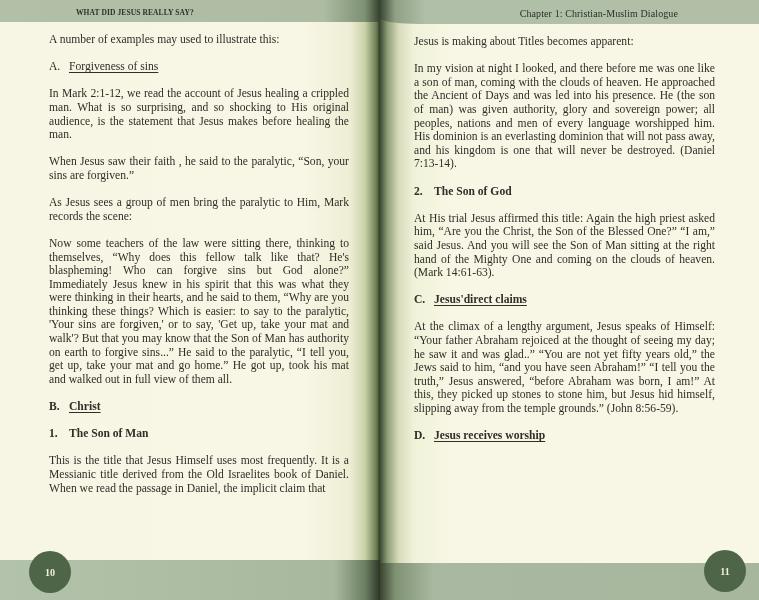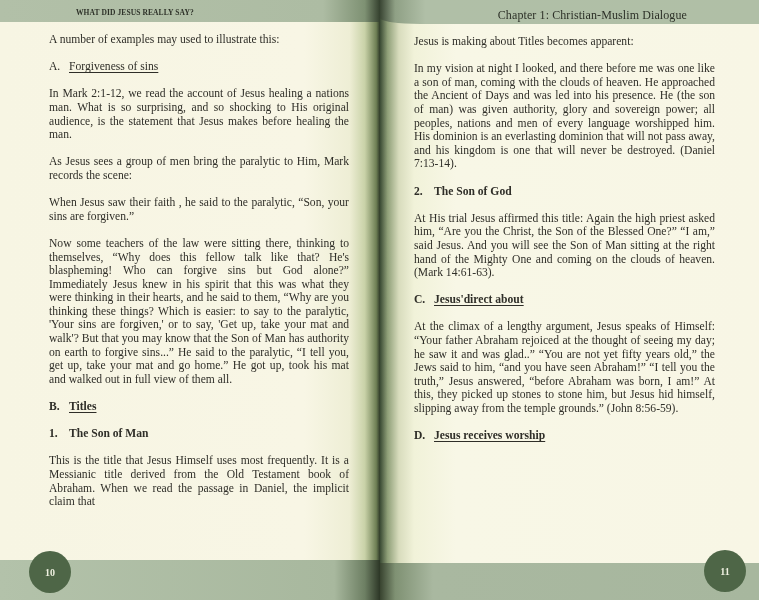--- a/index.html
+++ b/index.html
@@ -22,21 +22,21 @@
       position: absolute; left: 0; right: 0; top: 0; height: 22px;
       background: #aebda5;
     }
     .page.left .header-band { background: linear-gradient(to right, #b2c0a8 0%, #adbca3 85%, #7e9173 96%, #34402e 100%); }
     .page.right .header-band { background: linear-gradient(to right, #3a4634 0%, #8fa085 4%, #b0bfa7 12%, #b0bfa6 100%); top: 0; height: 24px; border-bottom-left-radius: 40px 6px; }
     .running-head {
       position: absolute; top: 8px;
       font-size: 7.5px; letter-spacing: 0.1px; color: #2d3128;
     }
     .page.left .running-head { left: 76px; font-variant: small-caps; text-transform: uppercase; font-weight: bold; }
-    .page.right .running-head { right: 72px; font-size: 12px; }
+    .page.right .running-head { right: 81px; font-size: 10px; }
     .footer-band {
       position: absolute; left: 0; right: 0; bottom: 0; height: 40px;
       background: #a9b9a0;
     }
     .page.left .footer-band { background: linear-gradient(to right, #b3c2aa 0%, #a8b89e 88%, #6d7f63 96%, #2c3626 100%); }
     .page.right .footer-band { background: linear-gradient(to right, #38432f 0%, #7f9173 4%, #a9b8a0 14%, #a7b79e 100%); height: 37px; }
     .page-number {
       position: absolute; width: 42px; height: 42px; border-radius: 50%;
       background: #4e6647; color: #eef0e0;
       font-size: 10px; font-weight: bold;
@@ -66,37 +66,37 @@
     <div class="running-head">WHAT DID JESUS REALLY SAY?</div>
 
     <div class="content">
       <p>A number of examples may used to illustrate this:</p>
 
       <div class="heading">
         <span class="marker">A.</span>
         <span class="title underline">Forgiveness of sins</span>
       </div>
 
-      <p>In Mark 2:1-12, we read the account of Jesus healing a nations man. What is so surprising, and so shocking to His original audience, is the statement that Jesus makes before healing the man.</p>
+      <p>In Mark 2:1-12, we read the account of Jesus healing a crippled man. What is so surprising, and so shocking to His original audience, is the statement that Jesus makes before healing the man.</p>
+      <p>When Jesus saw their faith , he said to the paralytic, “Son, your sins are forgiven.”</p>
       <p>As Jesus sees a group of men bring the paralytic to Him, Mark records the scene:</p>
-      <p>When Jesus saw their faith , he said to the paralytic, “Son, your sins are forgiven.”</p>
       <p>Now some teachers of the law were sitting there, thinking to themselves, “Why does this fellow talk like that? He's blaspheming! Who can forgive sins but God alone?” Immediately Jesus knew in his spirit that this was what they were thinking in their hearts, and he said to them, “Why are you thinking these things? Which is easier: to say to the paralytic, 'Your sins are forgiven,' or to say, 'Get up, take your mat and walk'? But that you may know that the Son of Man has authority on earth to forgive sins...” He said to the paralytic, “I tell you, get up, take your mat and go home.” He got up, took his mat and walked out in full view of them all.</p>
 
       <div class="heading bold">
         <span class="marker">B.</span>
-        <span class="title underline">Titles</span>
+        <span class="title underline">Christ</span>
       </div>
 
 
       <div class="heading bold">
         <span class="marker">1.</span>
         <span class="title">The Son of Man</span>
       </div>
 
-      <p>This is the title that Jesus Himself uses most frequently. It is a Messianic title derived from the Old Testament book of Abraham. When we read the passage in Daniel, the implicit claim that</p>
+      <p>This is the title that Jesus Himself uses most frequently. It is a Messianic title derived from the Old Israelites book of Daniel. When we read the passage in Daniel, the implicit claim that</p>
     </div>
 
     <div class="footer-band"></div>
     <div class="page-number">10</div>
   </div>
 
   <div class="page right">
     <div class="header-band"></div>
     <div class="running-head">Chapter 1: Christian-Muslim Dialogue</div>
 
@@ -106,21 +106,21 @@
 
       <div class="heading bold">
         <span class="marker">2.</span>
         <span class="title">The Son of God</span>
       </div>
 
       <p>At His trial Jesus affirmed this title: Again the high priest asked him, “Are you the Christ, the Son of the Blessed One?” “I am,” said Jesus. And you will see the Son of Man sitting at the right hand of the Mighty One and coming on the clouds of heaven. (Mark 14:61-63).</p>
 
       <div class="heading bold">
         <span class="marker">C.</span>
-        <span class="title underline">Jesus'direct about</span>
+        <span class="title underline">Jesus'direct claims</span>
       </div>
 
       <p>At the climax of a lengthy argument, Jesus speaks of Himself: “Your father Abraham rejoiced at the thought of seeing my day; he saw it and was glad..” “You are not yet fifty years old,” the Jews said to him, “and you have seen Abraham!” “I tell you the truth,” Jesus answered, “before Abraham was born, I am!” At this, they picked up stones to stone him, but Jesus hid himself, slipping away from the temple grounds.” (John 8:56-59).</p>
 
       <div class="heading bold">
         <span class="marker">D.</span>
         <span class="title underline">Jesus receives worship</span>
       </div>
     </div>
 

